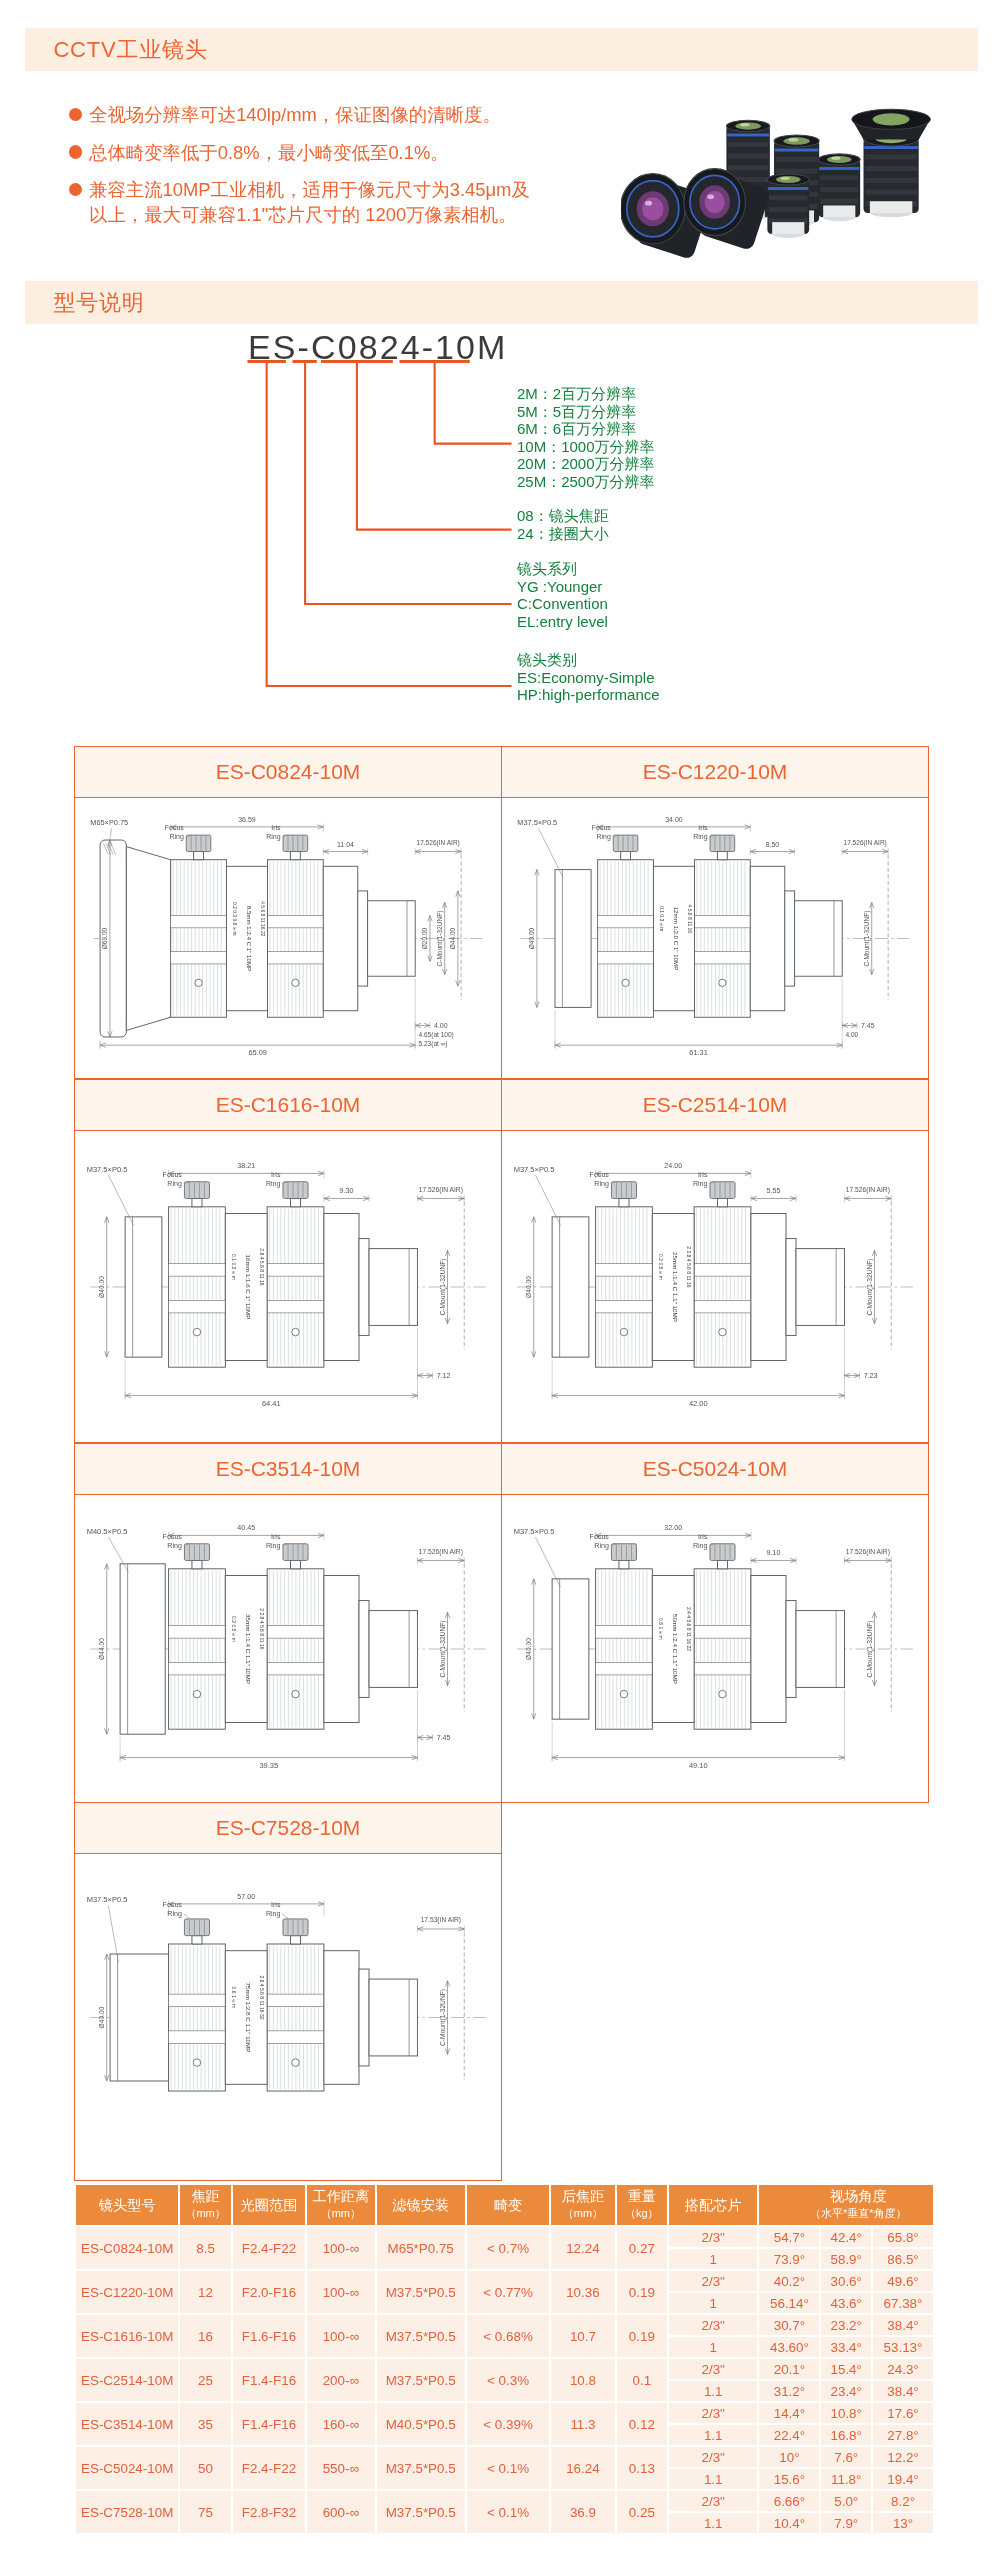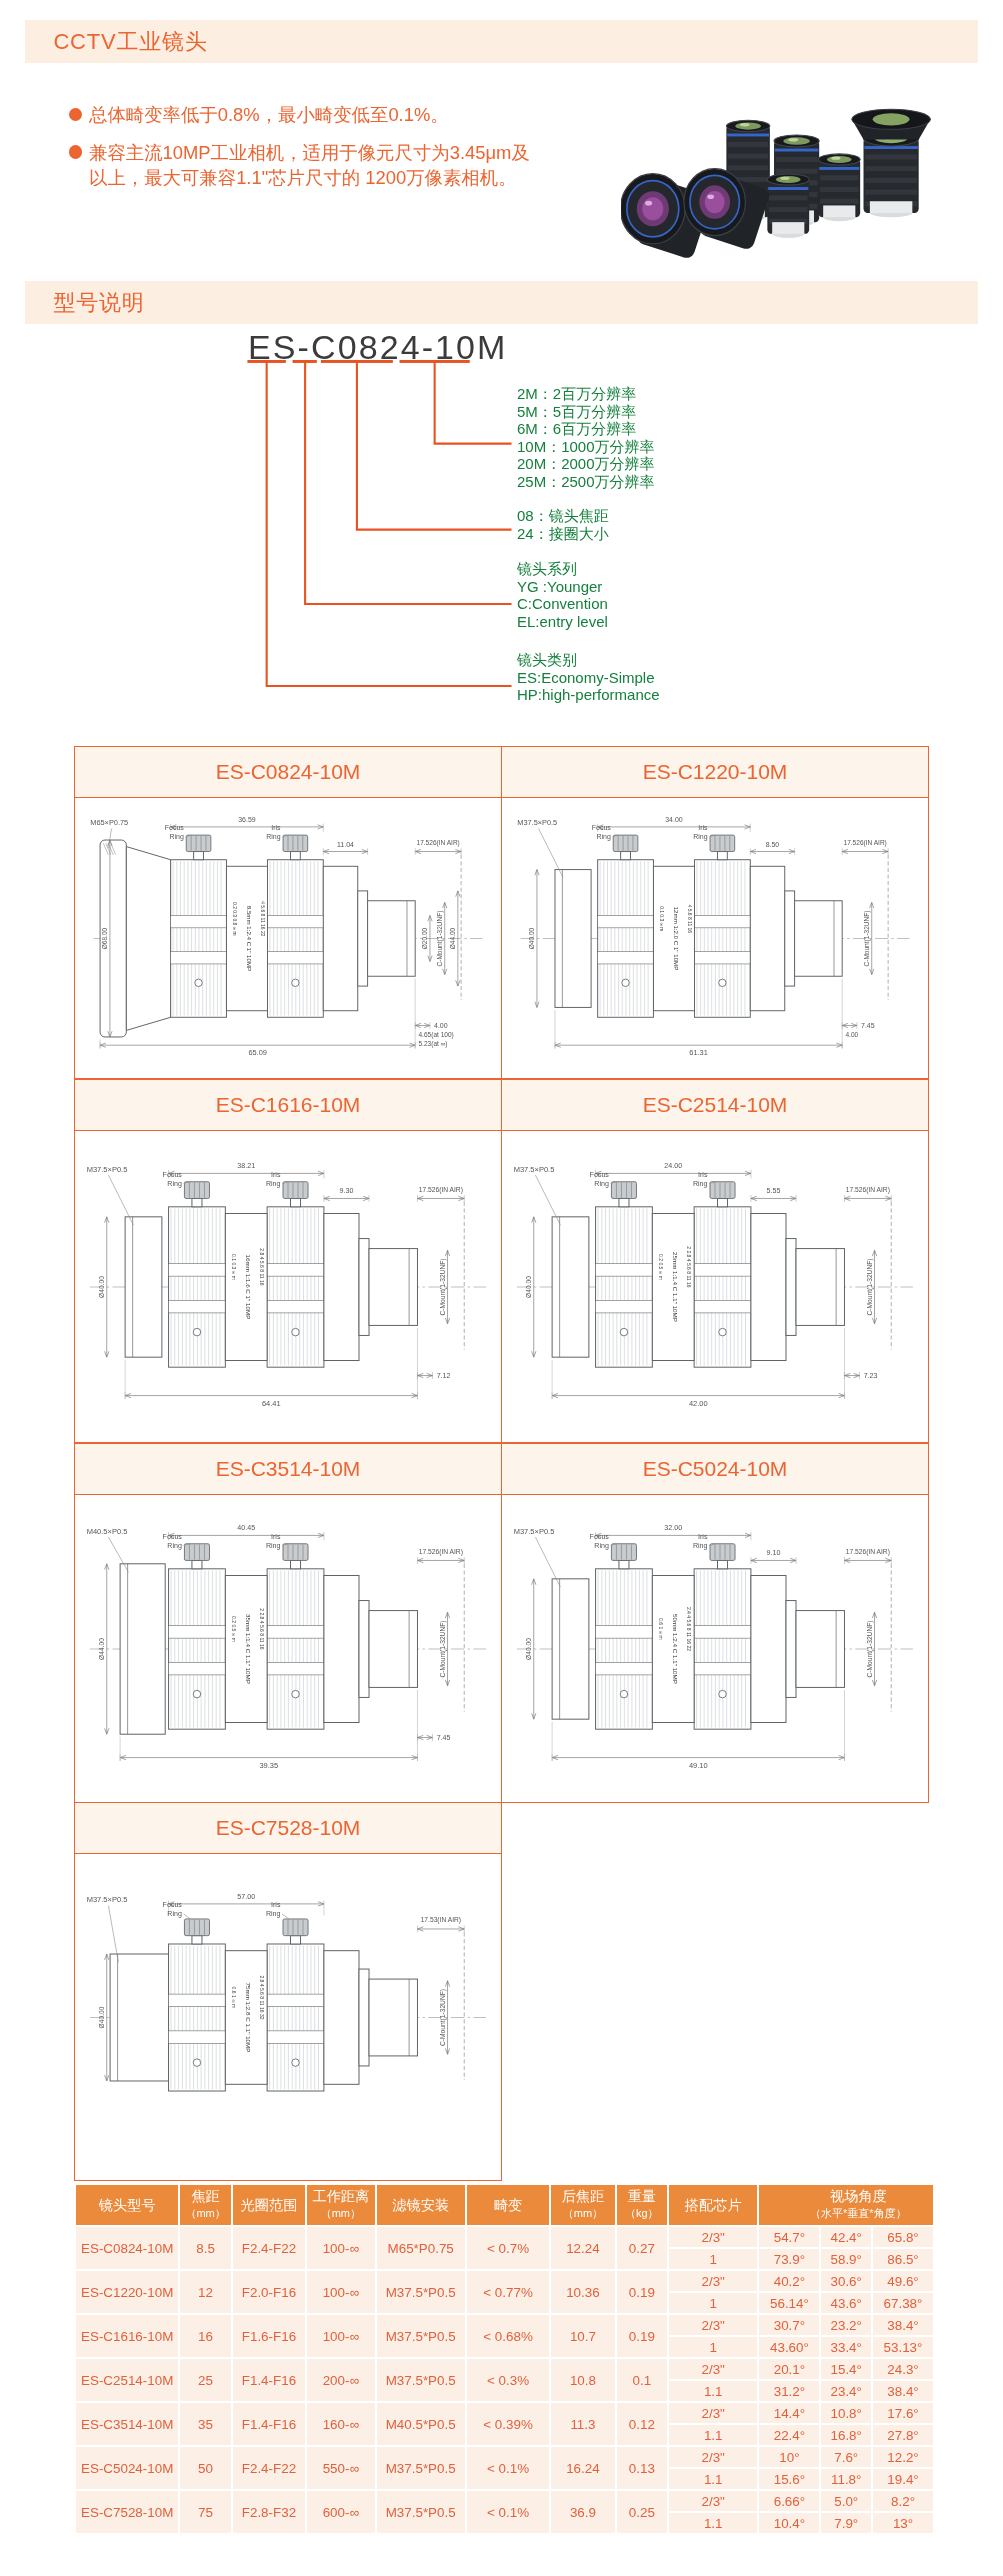--- a/index.html
+++ b/index.html
@@ -34,25 +34,26 @@
     padding:3.3px 1.7px;text-align:center;}
   #spec th .u{font-size:11px;}
   #spec td{background:var(--td-bg);color:var(--td-text);font-size:13.4px;text-align:center;
     padding:0 1.7px;height:20px;white-space:nowrap;}
   svg text{font-family:"Liberation Sans","DejaVu Sans",sans-serif;}
 </style>
 </head>
 <body>
 
 <div id="page">
-  <div class="secbar" style="top:20px;">
+  <div class="secbar" style="top:28px;">
     <span class="t">CCTV工业镜头</span>
   </div>
 
   <ul id="bullets">
+      <li><span class="dot"></span><span>全视场分辨率可达140lp/mm，保证图像的清晰度。</span></li>
       <li><span class="dot"></span><span>总体畸变率低于0.8%，最小畸变低至0.1%。</span></li>
       <li><span class="dot"></span><span>兼容主流10MP工业相机，适用于像元尺寸为3.45μm及</span><br><span>以上，最大可兼容1.1"芯片尺寸的 1200万像素相机。</span></li>
     </ul>
 
   <svg id="photo" width="378" height="199" viewBox="0 0 452 238">
       <g>
         <rect x="126" y="60" width="52" height="110" rx="5" fill="#26292e"></rect>
         <rect x="128" y="80" width="48" height="6" fill="#33373d"></rect>
         <rect x="128" y="94" width="48" height="6" fill="#33373d"></rect>
         <rect x="128" y="108" width="48" height="6" fill="#33373d"></rect>

